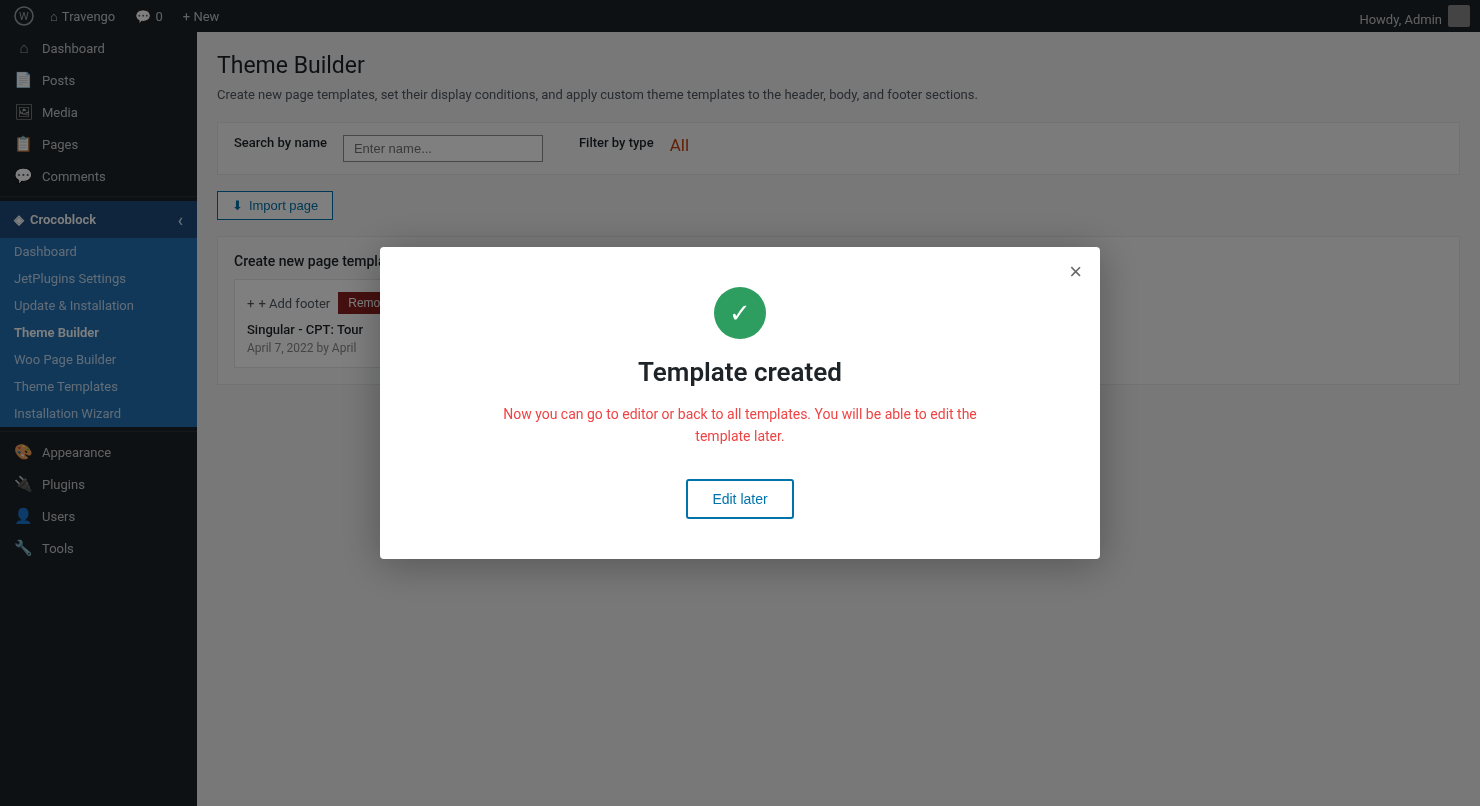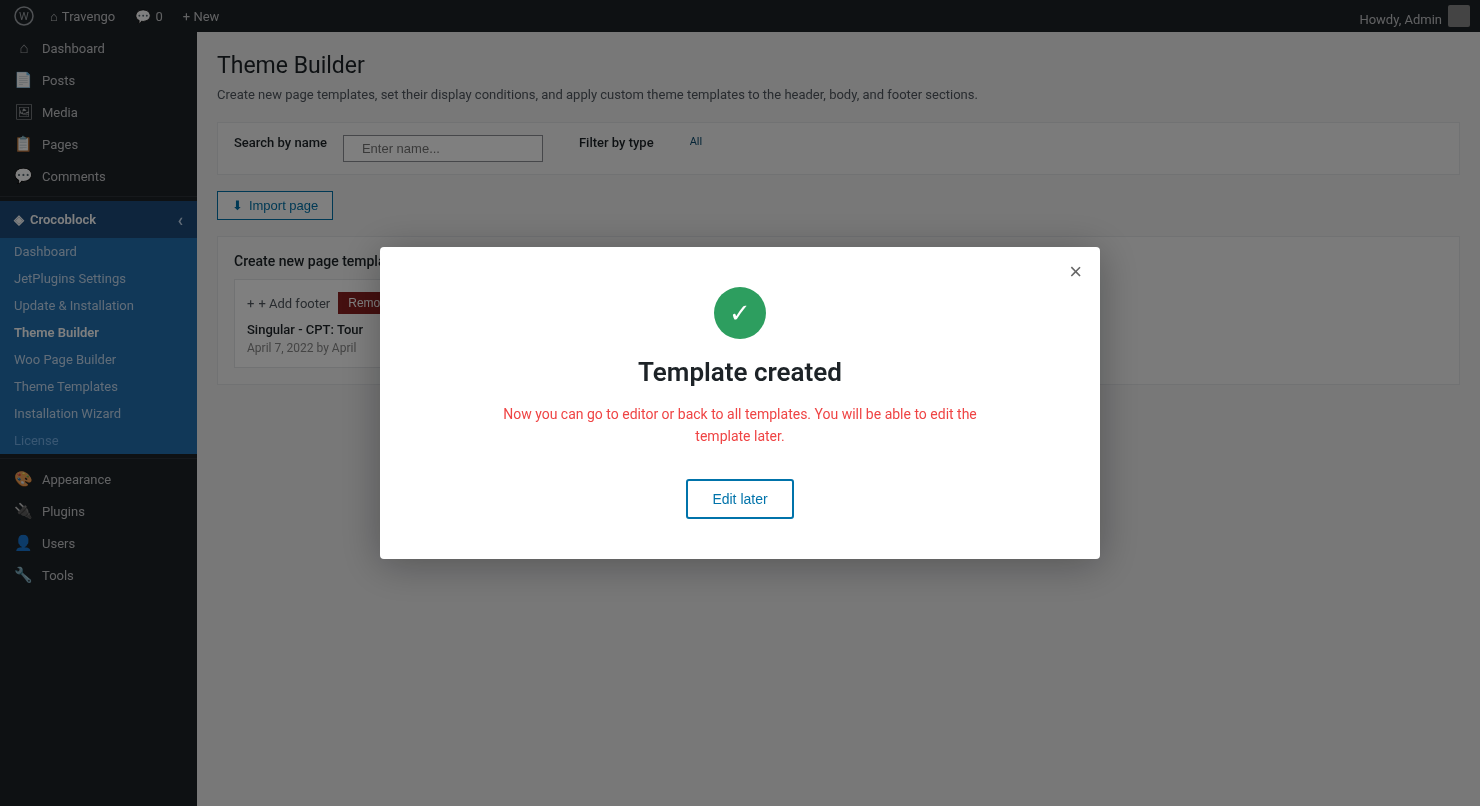--- a/index.html
+++ b/index.html
@@ -129,27 +129,27 @@
       align-items: flex-start;
       gap: 16px;
       margin-bottom: 16px;
       background: #f6f7f7;
       padding: 12px 16px;
       border: 1px solid #e2e4e7;
     }
     .search-label { font-size: 13px; color: #1d2327; font-weight: 500; }
     .search-input {
       border: 1px solid #8c8f94;
-      padding: 5px 18px;
+      padding: 5px 10px;
       font-size: 13px;
       width: 200px;
       color: #888;
     }
     .filter-label { font-size: 13px; color: #1d2327; font-weight: 500; margin-left: 20px; }
-    .filter-val { color: #0c4a6e; font-size: 11px; margin-left: 20px; }
+    .filter-val { color: #c2410c; font-size: 17px; }
 
     .import-btn {
       display: flex;
       align-items: center;
       gap: 6px;
       background: #fff;
       border: 1px solid #0073aa;
       color: #0073aa;
       padding: 6px 14px;
       font-size: 13px;
@@ -350,21 +350,20 @@
         <span>Crocoblock</span>
         <span style="margin-left:auto; color:#c3d9f0; font-size:18px;">‹</span>
       </div>
       <div class="crocoblock-sub">Dashboard</div>
       <div class="crocoblock-sub">JetPlugins Settings</div>
       <div class="crocoblock-sub">Update &amp; Installation</div>
       <div class="crocoblock-sub active">Theme Builder</div>
       <div class="crocoblock-sub">Woo Page Builder</div>
       <div class="crocoblock-sub">Theme Templates</div>
       <div class="crocoblock-sub">Installation Wizard</div>
-      <div class="crocoblock-sub highlight" style="color:#72aee6;">License</div>
     </div>
     <div class="sidebar-divider"></div>
 
     <div class="sidebar-item">
       <span class="icon">🎨</span>
       <span>Appearance</span>
     </div>
     <div class="sidebar-item">
       <span class="icon">🔌</span>
       <span>Plugins</span>

